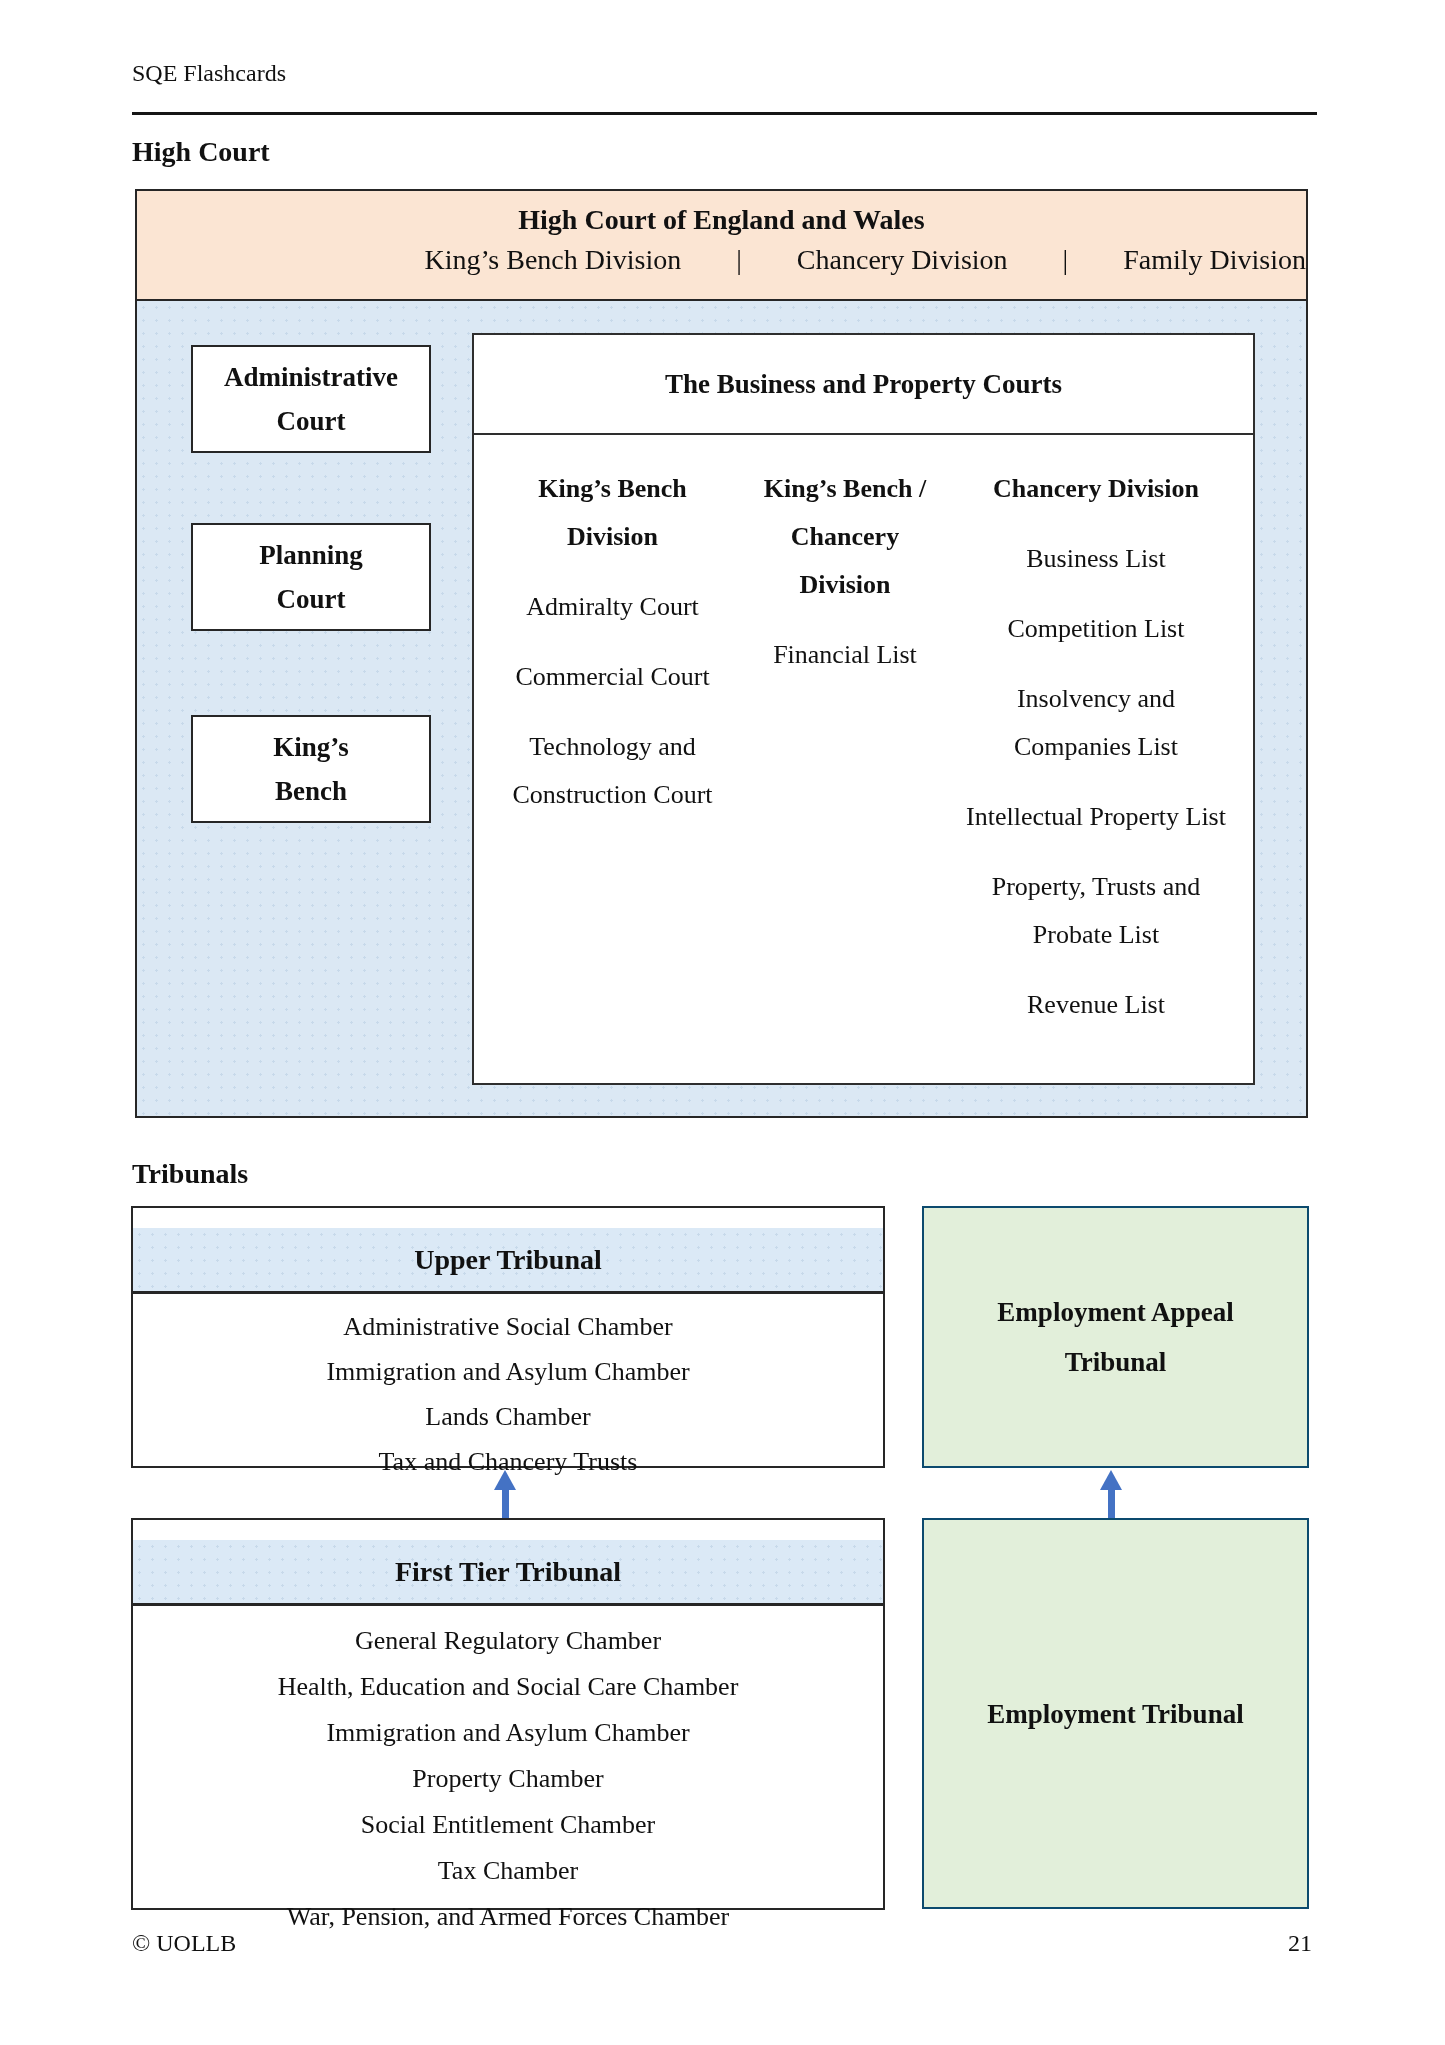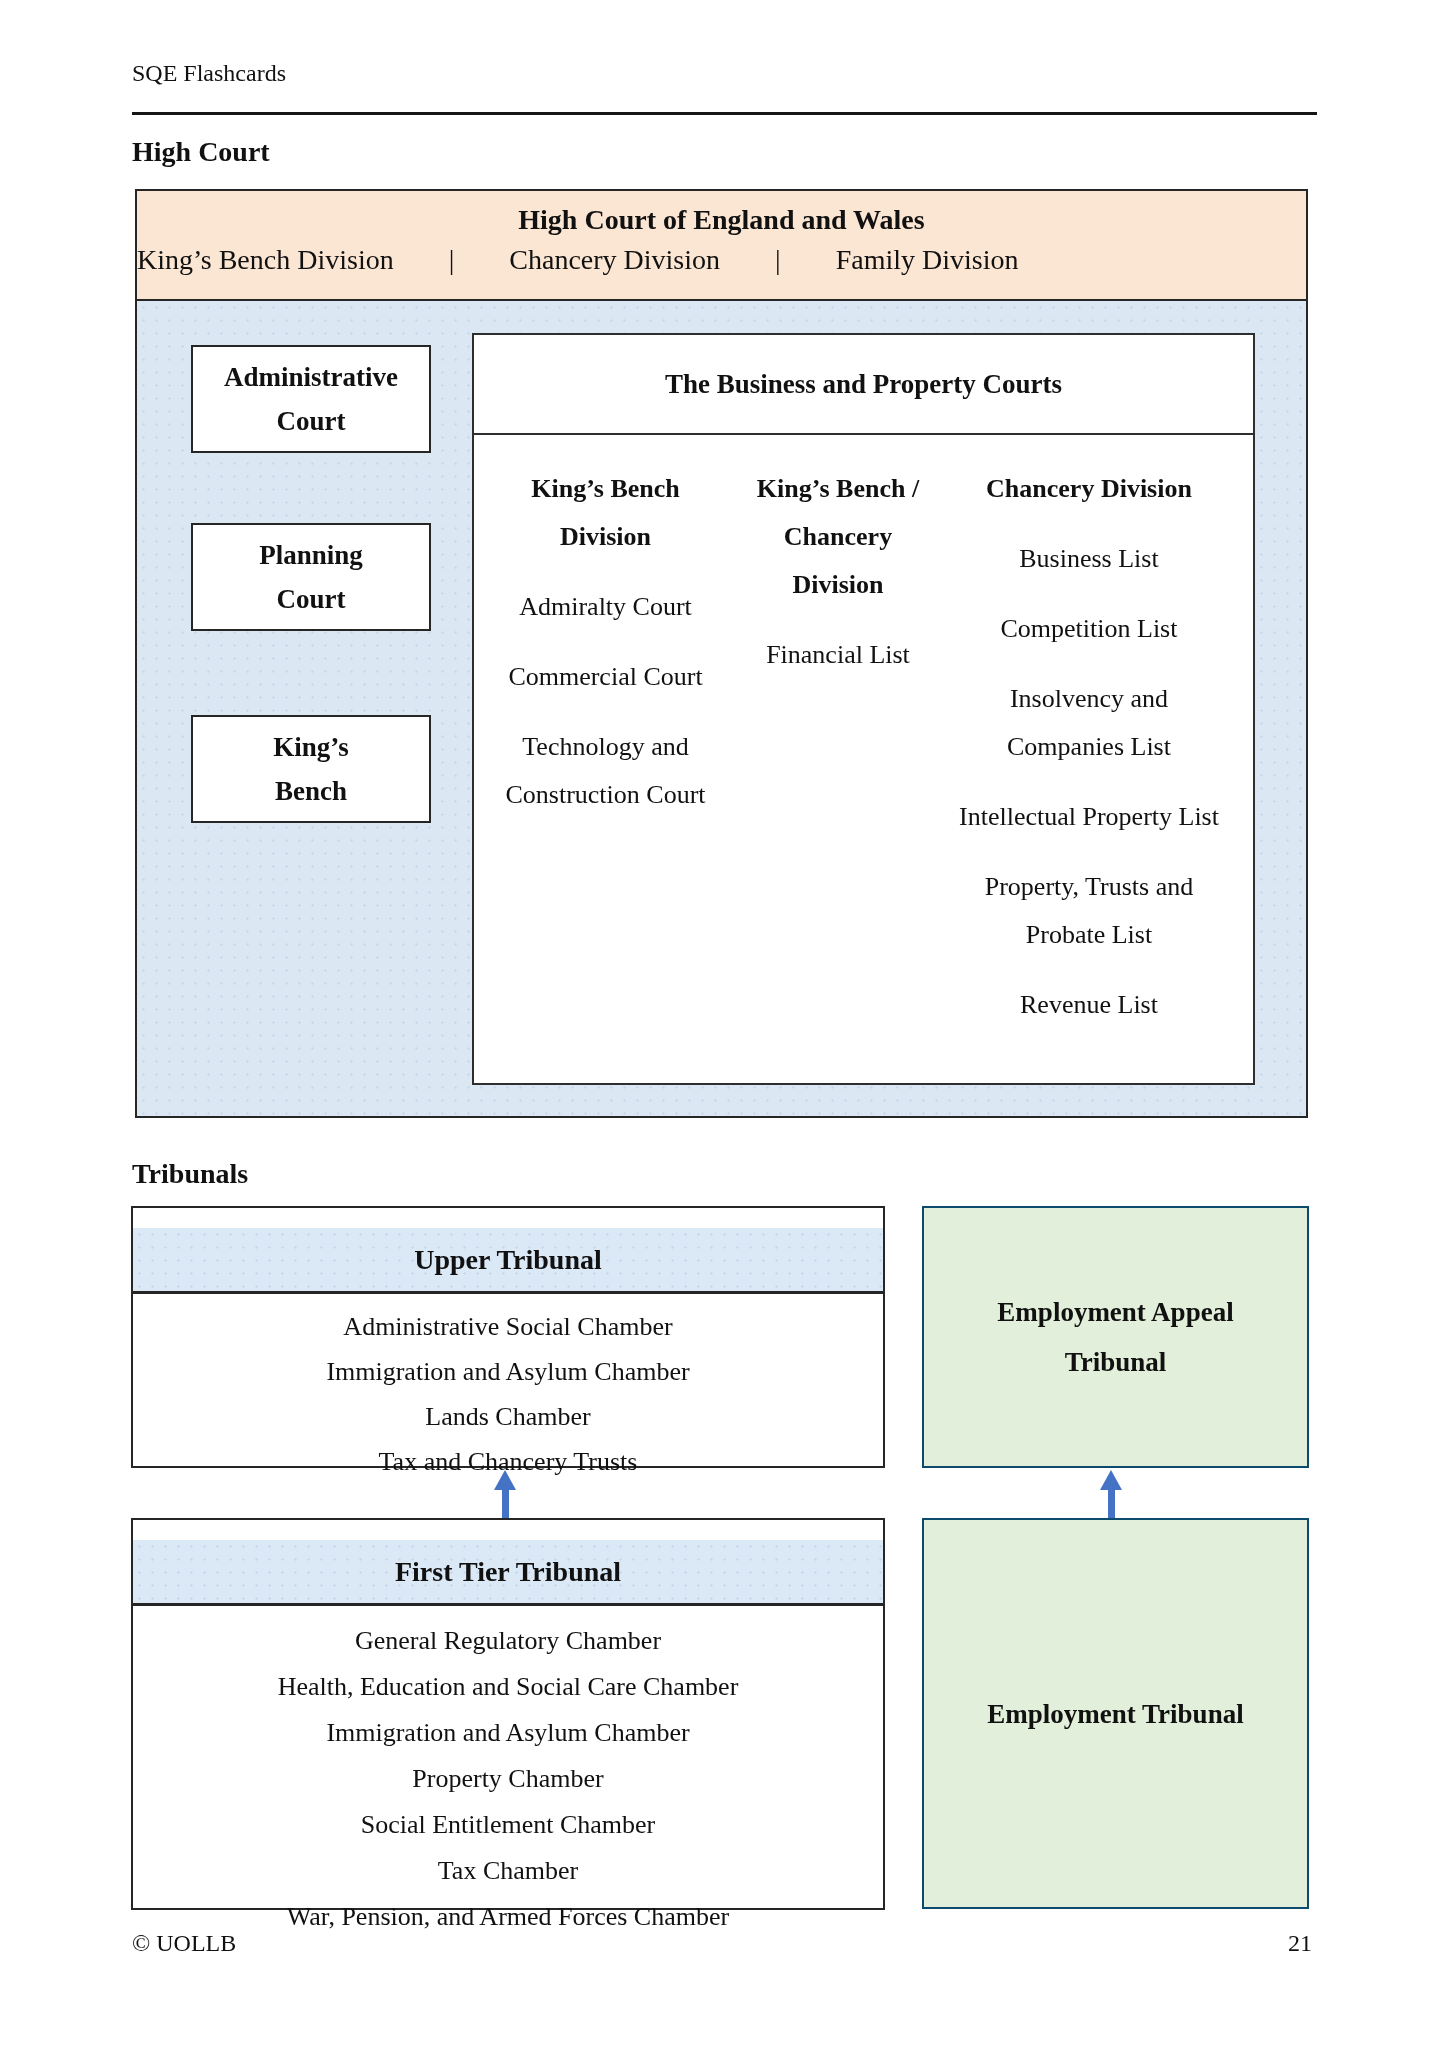--- a/index.html
+++ b/index.html
@@ -21,21 +21,21 @@
   
   .hc-box{
     position:absolute;left:135px;top:189px;width:1173px;height:929px;
     border:2px solid #262626;box-sizing:border-box;background:#fff;
   }
   .hc-header{
     height:110px;background:#fbe5d3;border-bottom:2px solid #262626;
     box-sizing:border-box;text-align:center;
   }
   .hc-title{padding-top:13px;font-size:28px;font-weight:bold;}
-  .hc-divisions{margin-top:8px;display:flex;justify-content:flex-start;column-gap:55px;font-size:28px;}
+  .hc-divisions{margin-top:8px;display:flex;justify-content:flex-end;column-gap:55px;font-size:28px;}
   .hc-body{
     position:relative;height:815px;
     background-color:#dbe8f4;
     background-image:radial-gradient(#c7d9ea 1.1px, rgba(0,0,0,0) 1.3px);
     background-size:13px 13px;
   }
   .side-box{
     position:absolute;left:54px;width:240px;height:108px;
     background:#fff;border:2px solid #262626;box-sizing:border-box;
     display:flex;flex-direction:column;justify-content:center;align-items:center;
@@ -45,21 +45,21 @@
 
   .bpc{
     position:absolute;left:335px;top:32px;width:783px;height:752px;
     background:#fff;border:2px solid #2e2e2e;box-sizing:border-box;
   }
   .bpc-title{
     height:100px;border-bottom:2px solid #2e2e2e;box-sizing:border-box;
     display:flex;align-items:center;justify-content:center;
     font-size:27px;font-weight:bold;
   }
-  .bpc-cols{display:flex;justify-content:flex-start;padding:30px 14px 0 14px;}
+  .bpc-cols{display:flex;justify-content:center;padding:30px 14px 0 14px;}
   .bpc-col{
     display:flex;flex-direction:column;align-items:center;row-gap:22px;
     font-size:26px;line-height:48px;text-align:center;
   }
   .c1{width:235px;} .c2{width:230px;} .c3{width:272px;}
   .col-header{font-weight:bold;}
 
   
   .trib-box{
     position:absolute;border:2px solid #262626;box-sizing:border-box;background:#fff;

